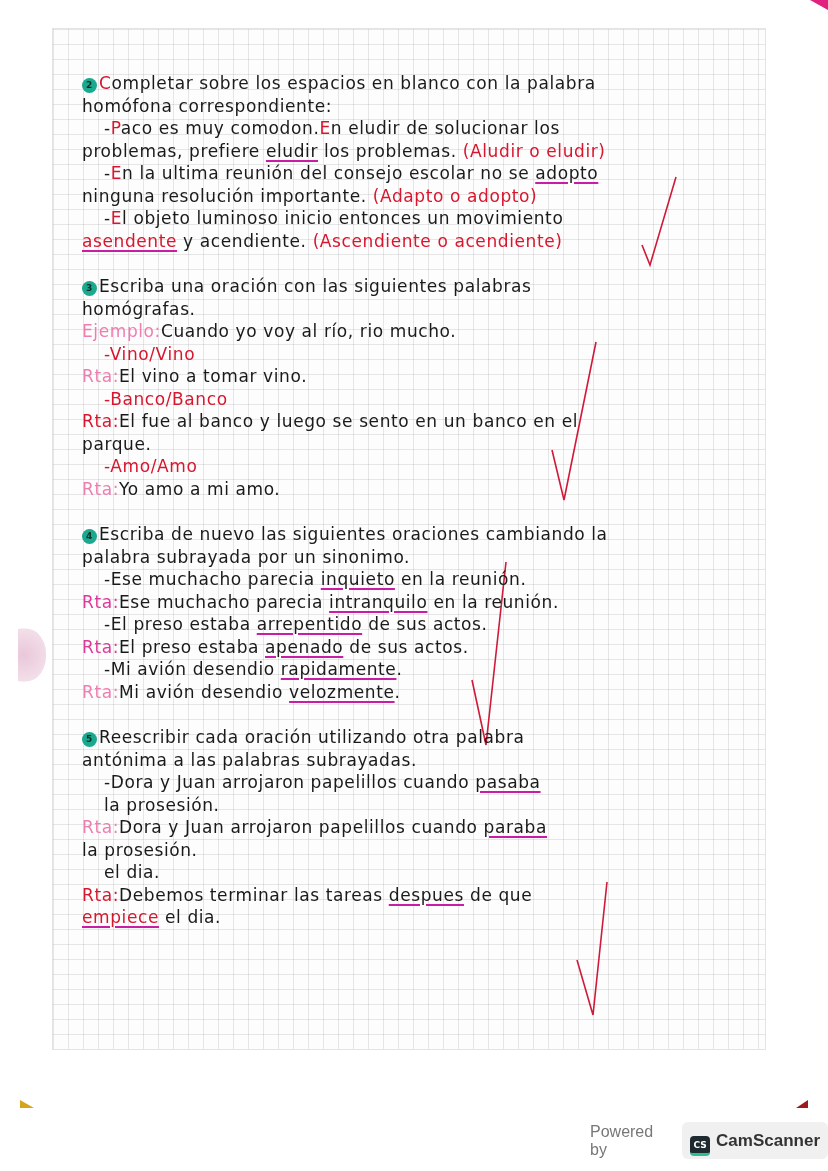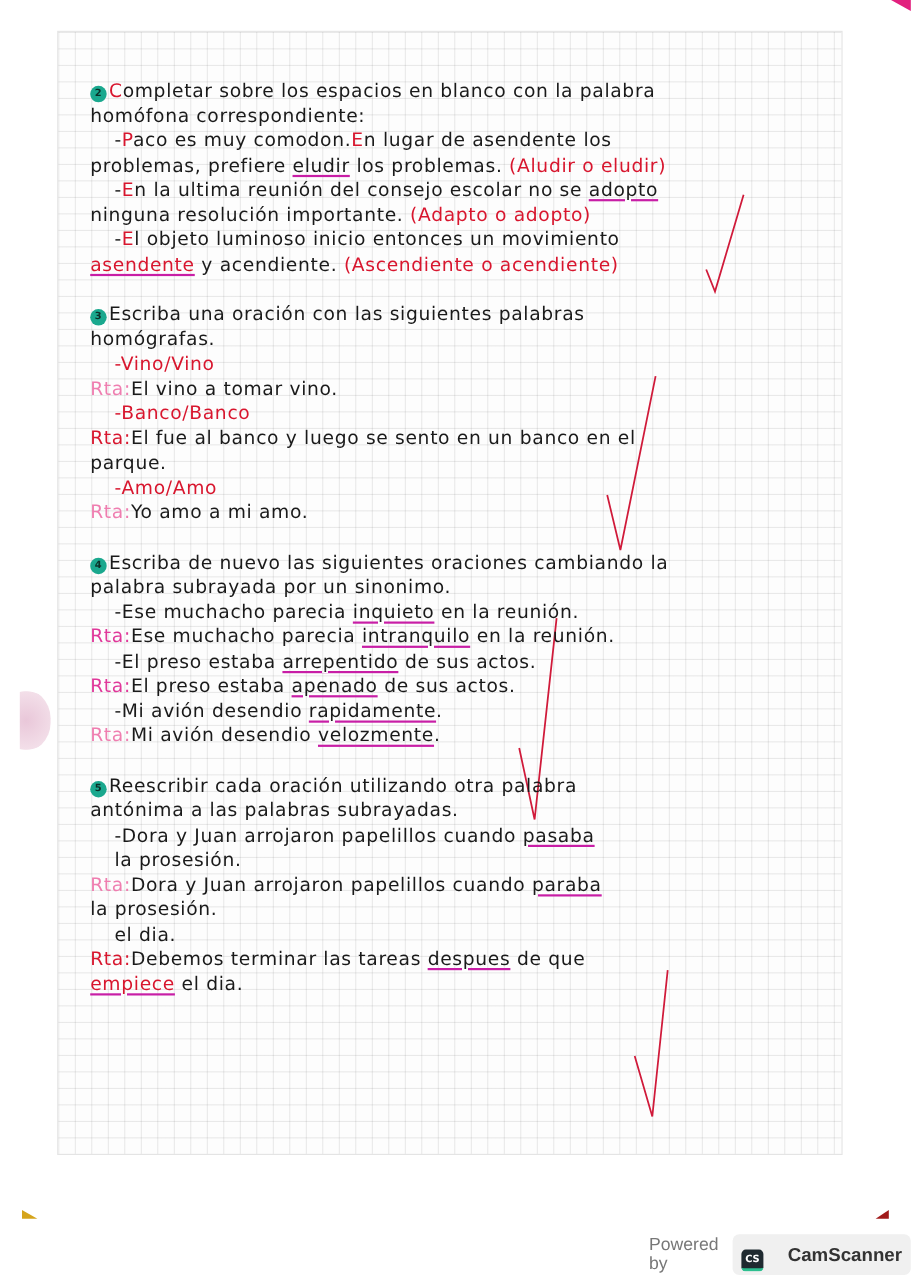--- a/index.html
+++ b/index.html
@@ -43,21 +43,21 @@
     .powered { color: #777; font-size: 16px; font-family: "Liberation Sans", sans-serif; }
     .cs-pill {
       display: flex; align-items: center; gap: 6px; background: #f0f0f0; border-radius: 6px;
       padding: 3px 8px;
     }
     .cs-logo {
       width: 20px; height: 20px; border-radius: 4px; background: #1f2a30; color: #fff;
       font-size: 9px; font-weight: bold; display: flex; align-items: center; justify-content: center;
       border-bottom: 3px solid #2dbf8f; box-sizing: border-box; margin-top: 11px;
     }
-    .cs-name { color: #333; font-size: 17px; font-family: "Liberation Sans", sans-serif; font-weight: bold; margin-left: 16px; }
+    .cs-name { color: #333; font-size: 17px; font-family: "Liberation Sans", sans-serif; font-weight: bold; }
     .corner-tr { position: absolute; right: 0; top: 0; width: 0; height: 0;
       border-left: 18px solid transparent; border-top: 10px solid #e2207e; }
     .corner-bl { position: absolute; left: 20px; top: 1100px; width: 0; height: 0;
       border-right: 14px solid transparent; border-bottom: 8px solid #d5a41b; }
     .corner-br { position: absolute; right: 20px; top: 1100px; width: 0; height: 0;
       border-left: 12px solid transparent; border-bottom: 8px solid #a11a1a; }
     .thumb { position: absolute; left: 18px; top: 625px; width: 28px; height: 60px;
       border-radius: 0 30px 30px 0; background: radial-gradient(circle at 20% 50%, #e9c7d9, #f3dfe9 70%, transparent 72%); }
   </style>
 </head>
@@ -80,21 +80,21 @@
   <path d="M2 80 L18 135 L32 2" stroke="#d01a3a" stroke-width="1.6" fill="none"></path>
 </svg>
 
 <div class="content">
 
   <div class="section">
     <div class="line"><span class="badge">2</span><span class="red">C</span><span id="s2i0">ompletar sobre los espacios en blanco con la palabra</span></div>
     <div class="line">homófona correspondiente:</div>
 
     <div class="line indent-sm">
-      <span>-</span><span class="red">P</span><span>aco es muy comodon.</span><span class="red">E</span><span>n lugar de asendente los</span>
+      <span>-</span><span class="red">P</span><span>aco es muy comodon.</span><span class="red">E</span><span>n eludir de solucionar los</span>
     </div>
     <div class="line">
       <span>problemas, prefiere </span><span class="ul">eludir</span><span> los problemas.</span> <span class="red">(Aludir o eludir)</span>
     </div>
 
     <div class="line indent-sm">
       <span>-</span><span class="red">E</span><span>n la ultima reunión del consejo escolar no se </span><span class="ul">adopto</span>
     </div>
     <div class="line">
       <span>ninguna resolución importante.</span> <span class="red">(Adapto o adopto)</span>
@@ -104,20 +104,23 @@
       <span>-</span><span class="red">E</span><span>l objeto luminoso inicio entonces un movimiento</span>
     </div>
     <div class="line">
       <span class="ul red">asendente</span><span> y acendiente.</span> <span class="red">(Ascendiente o acendiente)</span>
     </div>
   </div>
 
   <div class="section">
     <div class="line"><span class="badge">3</span><span>Escriba una oración con las siguientes palabras</span></div>
     <div class="line">homógrafas.</div>
+    <div class="line">
+      <span class="pinklabel">Ejemplo:</span><span>Cuando yo voy al río, rio mucho.</span>
+    </div>
 
     <div class="line indent-sm red">-Vino/Vino</div>
     <div class="line"><span class="pinklabel">Rta:</span><span>El vino a tomar vino.</span></div>
 
     <div class="line indent-sm red">-Banco/Banco</div>
     <div class="line"><span class="red">Rta:</span><span>El fue al banco y luego se sento en un banco en el</span></div>
     <div class="line">parque.</div>
 
     <div class="line indent-sm red">-Amo/Amo</div>
     <div class="line"><span class="pinklabel">Rta:</span><span>Yo amo a mi amo.</span></div>

